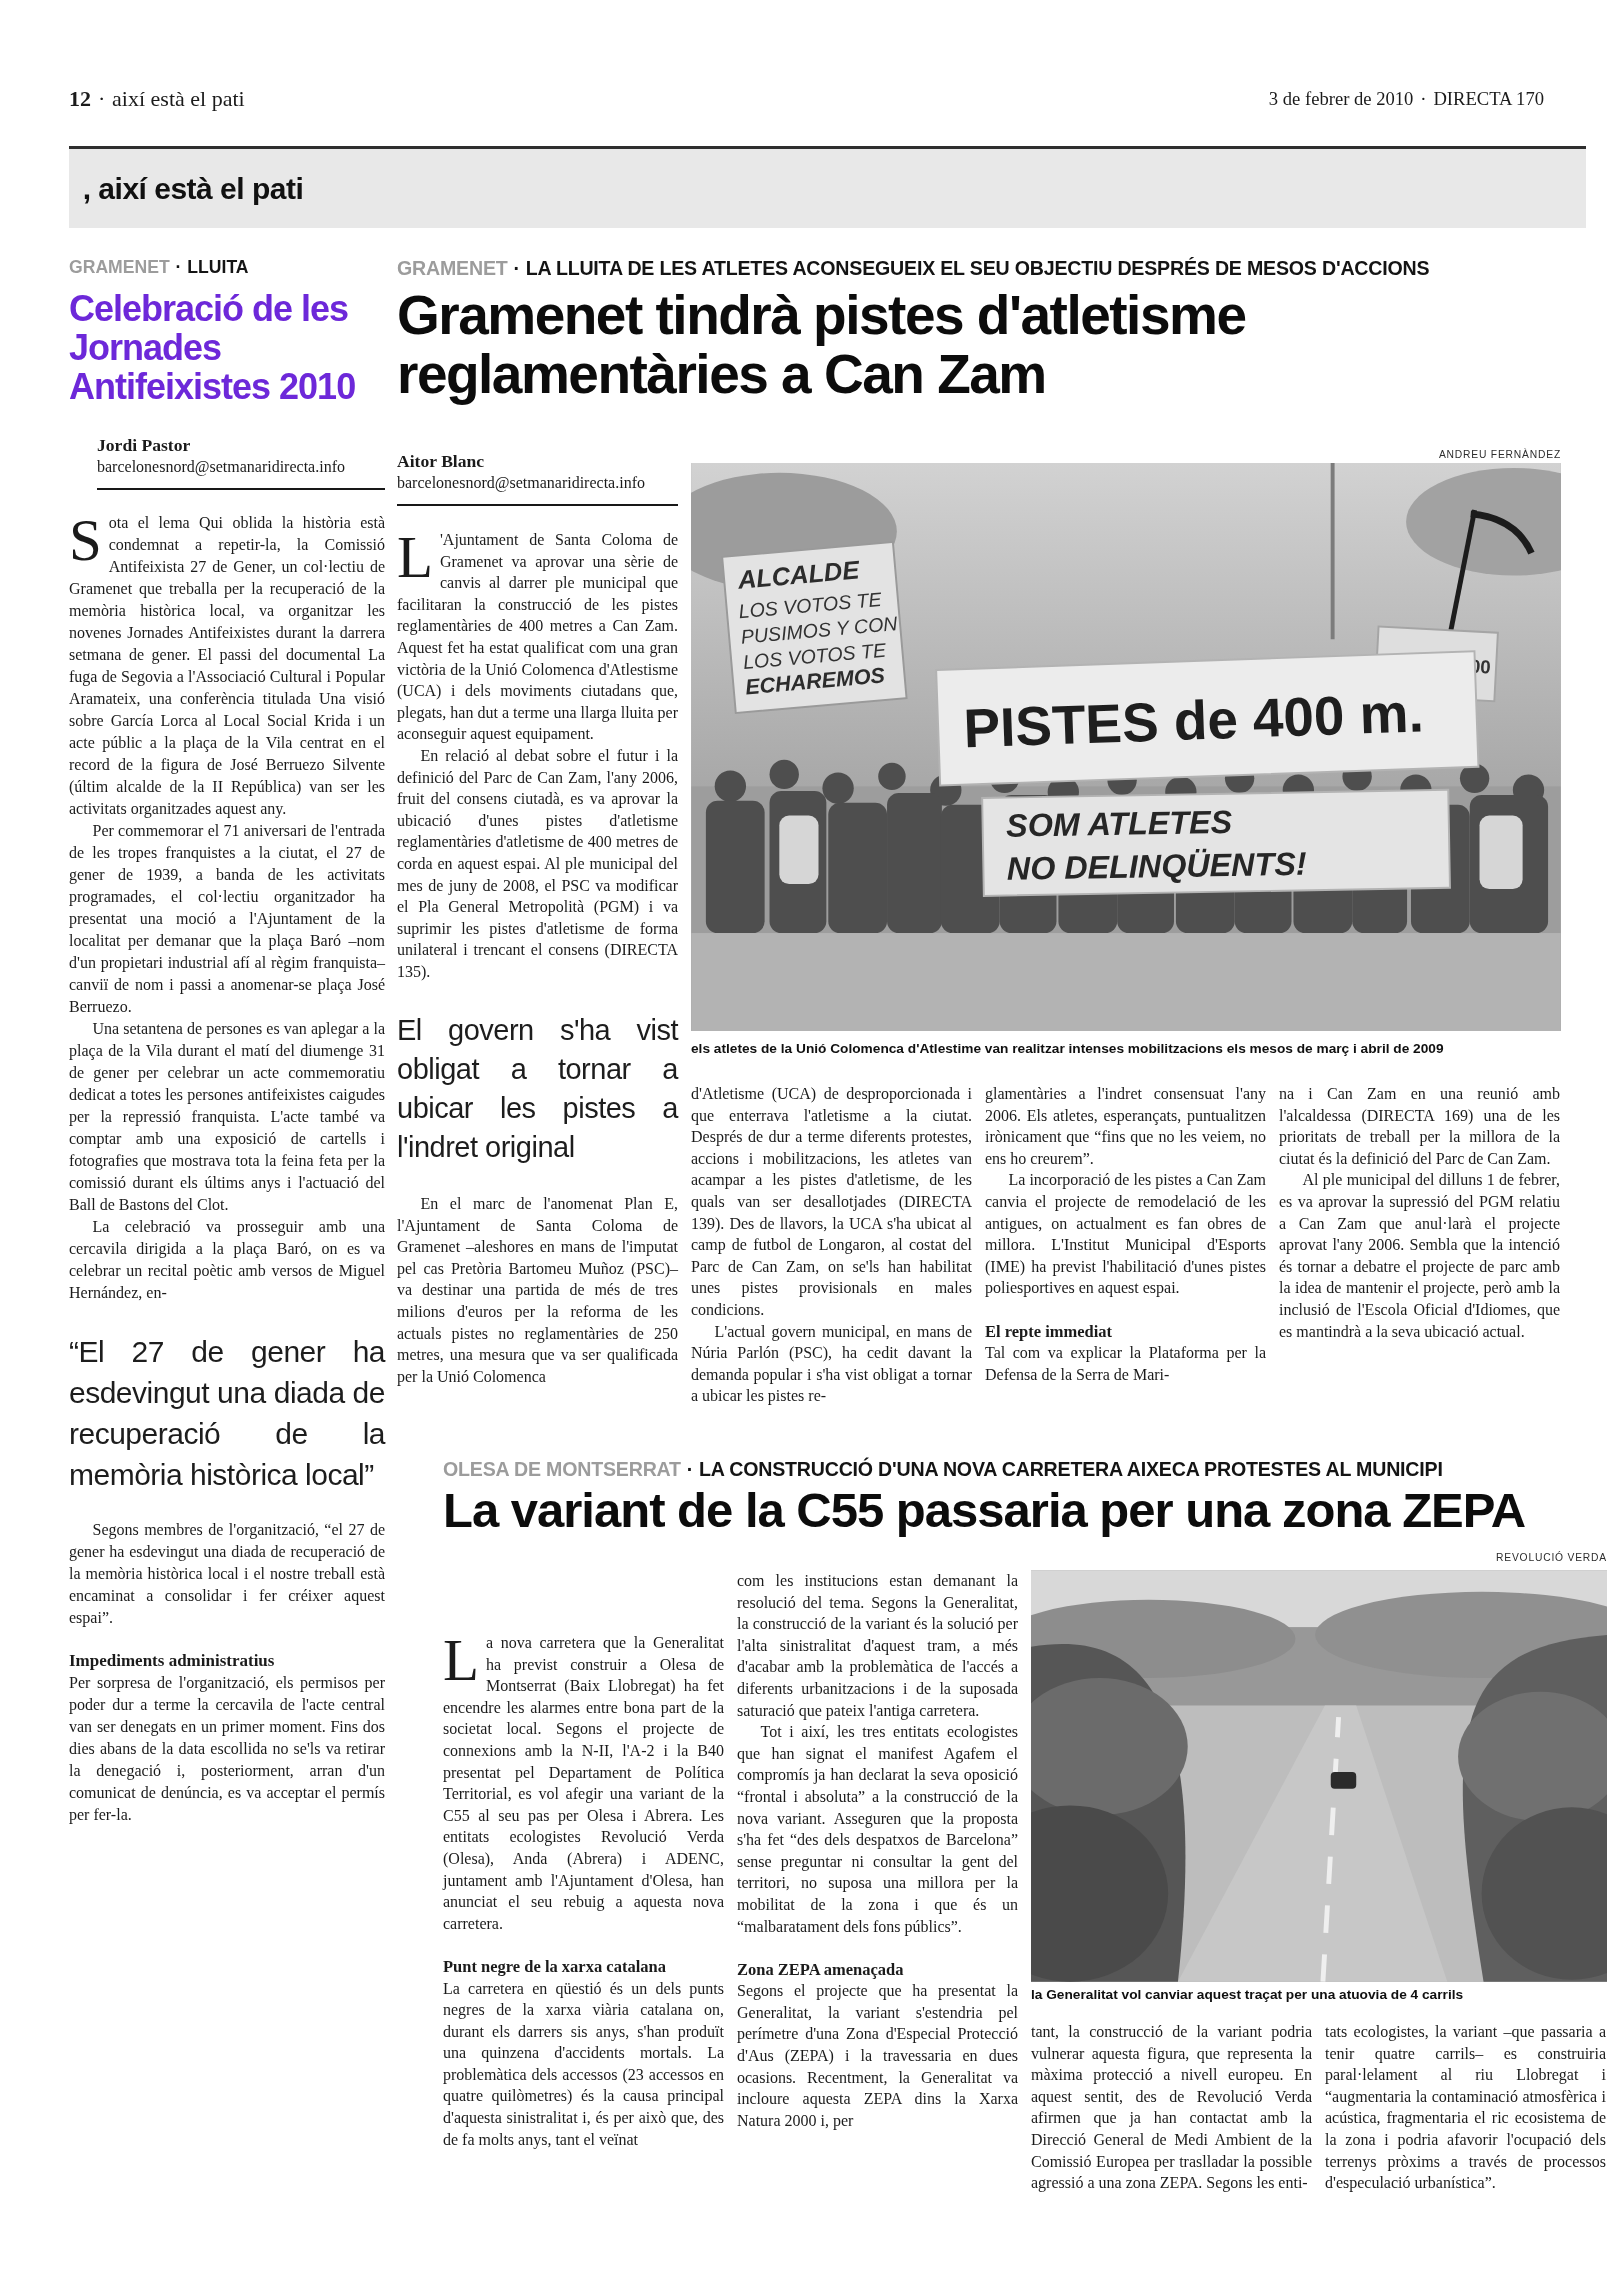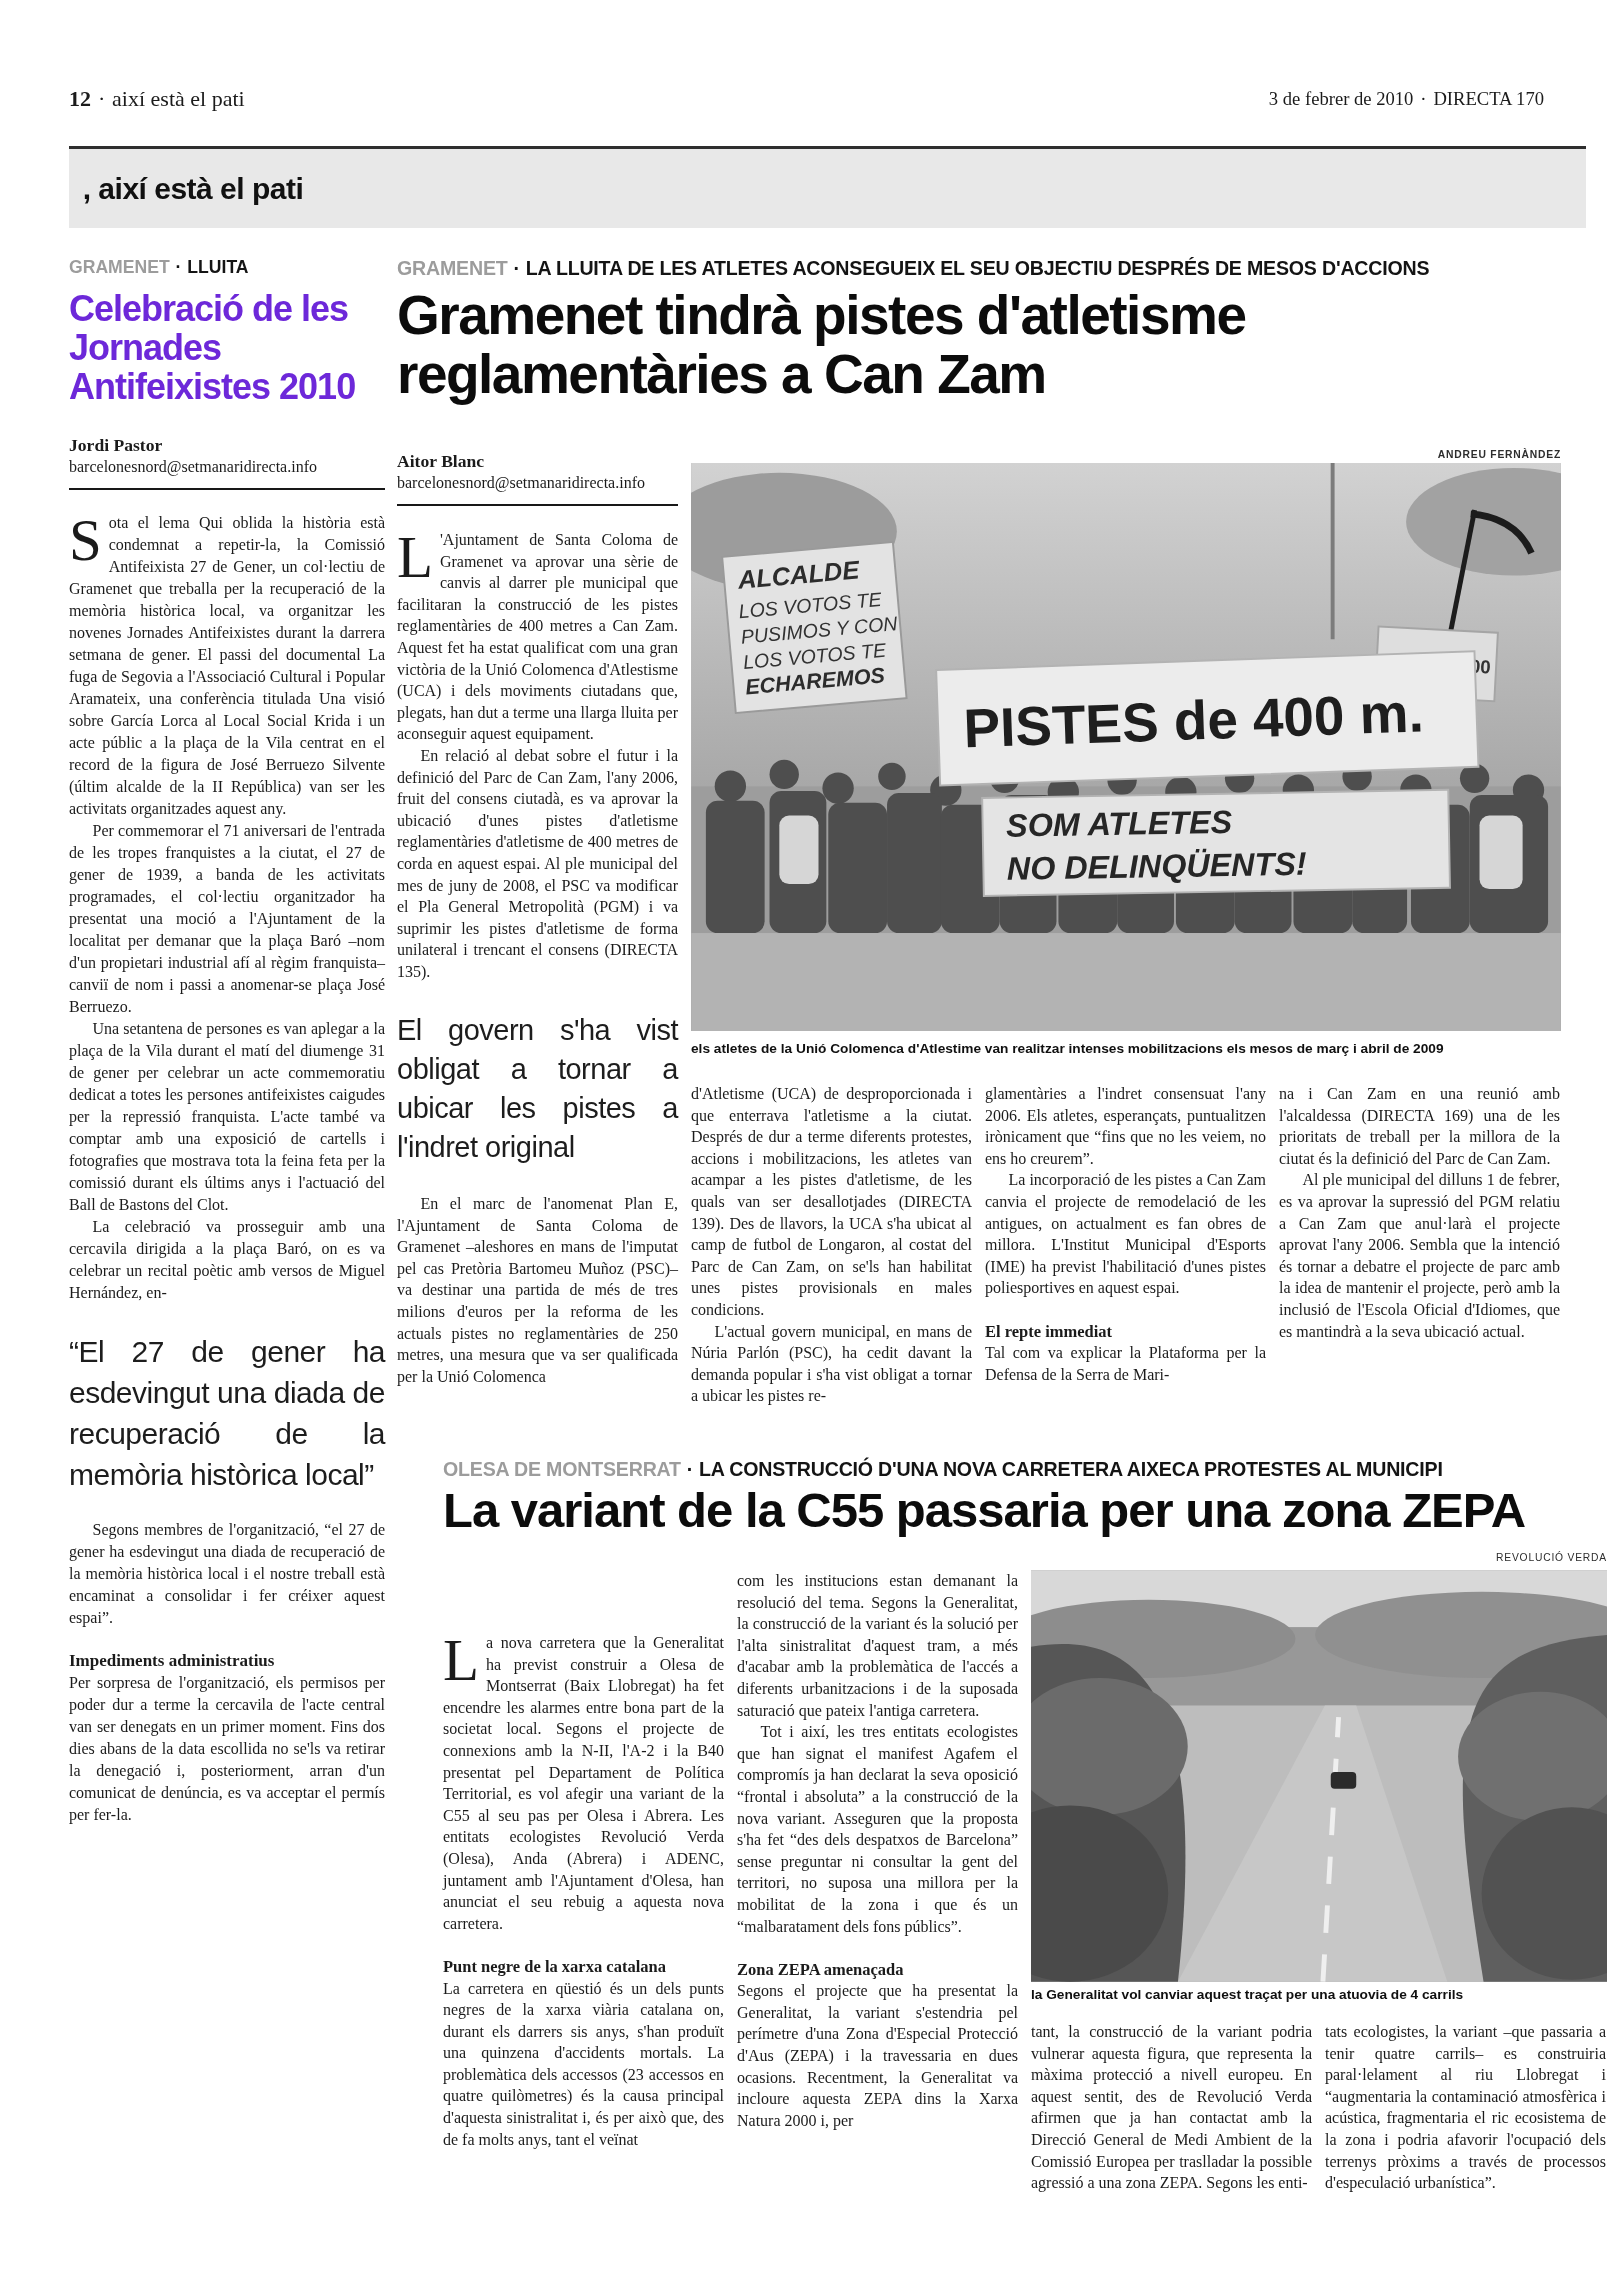--- a/index.html
+++ b/index.html
@@ -29,21 +29,21 @@
   .para{margin:0;text-indent:23.5px;}
   .para.noindent{text-indent:0;}
   .subhead{font-family:"Liberation Serif","DejaVu Serif",serif;font-weight:bold;margin:21.6px 0 0;}
   .dropcap{float:left;font-size:59px;line-height:46px;padding:4.9px 6.9px 0 0;}
   .pullquote{font-family:"Liberation Sans","DejaVu Sans",sans-serif;letter-spacing:-0.5px;color:#1d1d1d;}
   
   .art1{position:absolute;left:69px;top:257px;width:316px;}
   .art1 .kicker{font-size:17.6px;}
   .hl1{font-family:"Liberation Sans","DejaVu Sans",sans-serif;font-weight:bold;font-size:36px;
        line-height:1.08;letter-spacing:-1px;margin:11.8px 0 29px;color:#6d28d9;}
-  .art1 .byline{margin-bottom:21.6px;}
+  .art1 .byline{margin-bottom:21.6px;margin-left:28px;}
   .art1 .bodycol{font-size:16px;line-height:22px;}
   .art1 .subhead{font-size:17px;}
   .art1 .pullquote{font-size:30px;line-height:41px;margin:27.4px 0 23.5px;}
   
   .art2,.art3{position:absolute;left:397px;width:1164px;}
   .art2{top:257px;height:1186px;}
   .art3{top:1458px;height:834px;margin-left:46px;}
   .art2 .kicker,.art3 .kicker{position:absolute;top:0;left:0;font-size:19.6px;letter-spacing:-0.2px;}
   .hl2,.hl3{position:absolute;left:0;width:100%;font-family:"Liberation Sans","DejaVu Sans",sans-serif;
             font-weight:bold;color:#0c0c0c;margin:0;}
@@ -101,21 +101,21 @@
     <div class="kicker">
       <span class="k-place">GRAMENET</span><span class="k-sep">·</span><span class="k-rest">LA LLUITA DE LES ATLETES ACONSEGUEIX EL SEU OBJECTIU DESPRÉS DE MESOS D'ACCIONS</span>
     </div>
     <h1 class="hl2">Gramenet tindrà pistes d'atletisme reglamentàries a Can Zam</h1>
 
     <div class="byline abs colw" style="top:194px;left:0;">
       <div class="author">Aitor Blanc</div>
       <div class="email">barcelonesnord@setmanaridirecta.info</div>
     </div>
 
-    <div class="photo-credit abs" style="top:192px;right:0;font-weight:bold;">ANDREU FERNÀNDEZ</div>
+    <div class="photo-credit abs" style="top:192px;right:0;">ANDREU FERNÀNDEZ</div>
 
     <div class="photo-frame abs" style="top:206px;left:294px;width:870px;height:568px;">
       <svg width="870" height="568" viewBox="0 0 888 580" xmlns="http://www.w3.org/2000/svg">
         <defs>
           <linearGradient id="sky1" x1="0" y1="0" x2="0" y2="1">
             <stop offset="0" stop-color="#d2d2d2"></stop>
               <stop offset="1" stop-color="#a8a8a8"></stop>
           </linearGradient>
         </defs>
         <rect x="0" y="0" width="888" height="330" fill="url(#sky1)"></rect>

